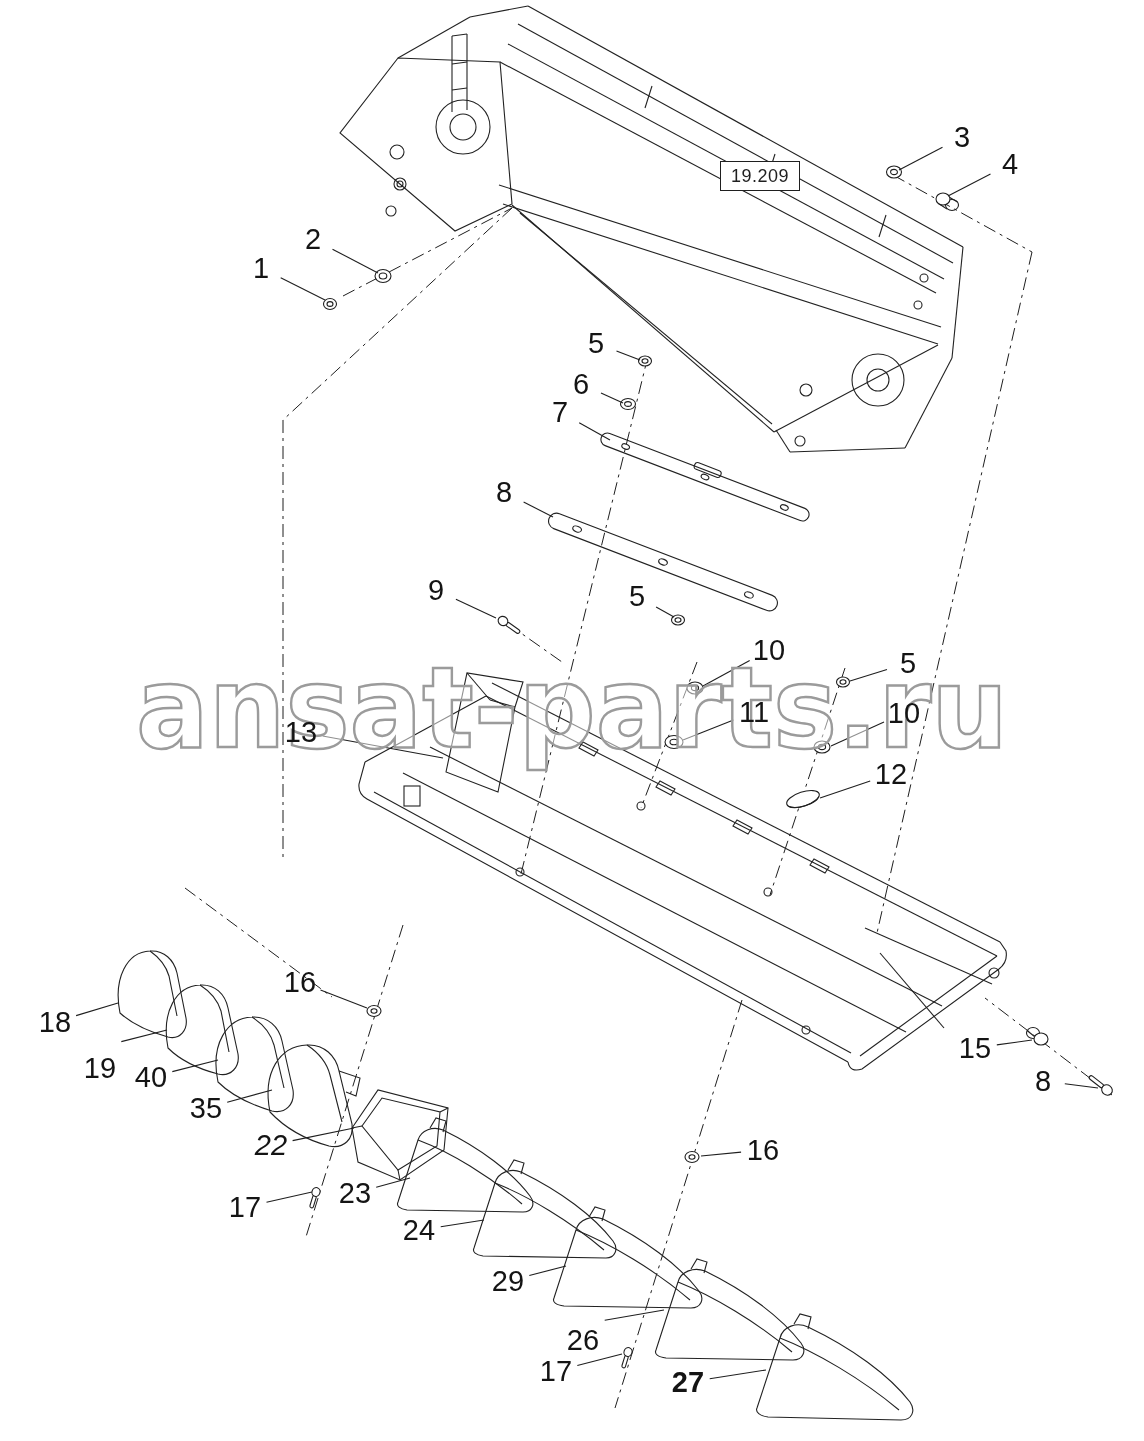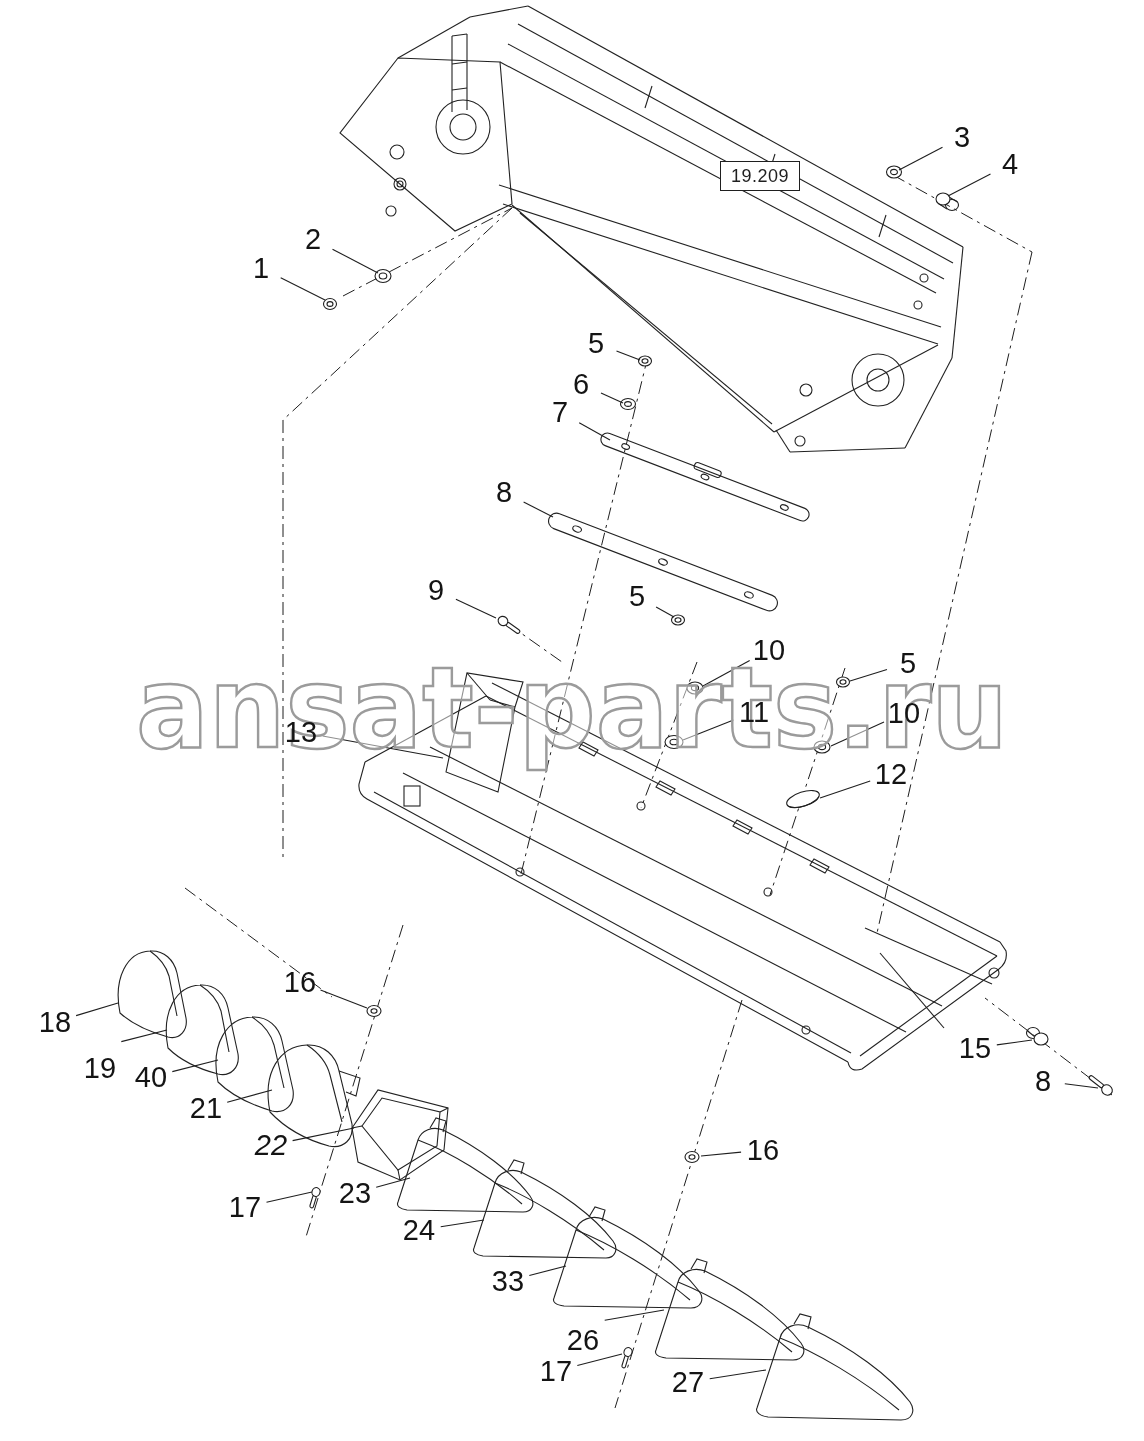--- a/index.html
+++ b/index.html
@@ -310,26 +310,26 @@
       <div class="callout" style="left: 769px; top: 650px;">10</div>
       <div class="callout" style="left: 754px; top: 712px;">11</div>
       <div class="callout" style="left: 908px; top: 663px;">5</div>
       <div class="callout" style="left: 904px; top: 713px;">10</div>
       <div class="callout" style="left: 891px; top: 774px;">12</div>
       <div class="callout" style="left: 301px; top: 732px;">13</div>
       <div class="callout" style="left: 300px; top: 982px;">16</div>
       <div class="callout" style="left: 55px; top: 1022px;">18</div>
       <div class="callout" style="left: 100px; top: 1047px; margin-top: 21px;">19</div>
       <div class="callout" style="left: 151px; top: 1077px;">40</div>
-      <div class="callout" style="left: 206px; top: 1108px;">21</div>
+      <div class="callout" style="left: 206px; top: 1108px;">35</div>
       <div class="callout" style="left: 271px; top: 1145px; font-style: italic;">22</div>
       <div class="callout" style="left: 245px; top: 1207px;">17</div>
       <div class="callout" style="left: 355px; top: 1193px;">23</div>
       <div class="callout" style="left: 419px; top: 1230px;">24</div>
-      <div class="callout" style="left: 508px; top: 1281px;">33</div>
+      <div class="callout" style="left: 508px; top: 1281px;">29</div>
       <div class="callout" style="left: 583px; top: 1324px; margin-top: 16px;">26</div>
       <div class="callout" style="left: 763px; top: 1150px;">16</div>
       <div class="callout" style="left: 556px; top: 1371px;">17</div>
-      <div class="callout" style="left: 688px; top: 1382px;">27</div>
+      <div class="callout" style="left: 688px; top: 1382px; font-weight: bold;">27</div>
       <div class="callout" style="left: 1043px; top: 1081px;">8</div>
       <div class="callout" style="left: 975px; top: 1048px;">15</div>
     </div>
 </div>
 
 </body></html>

